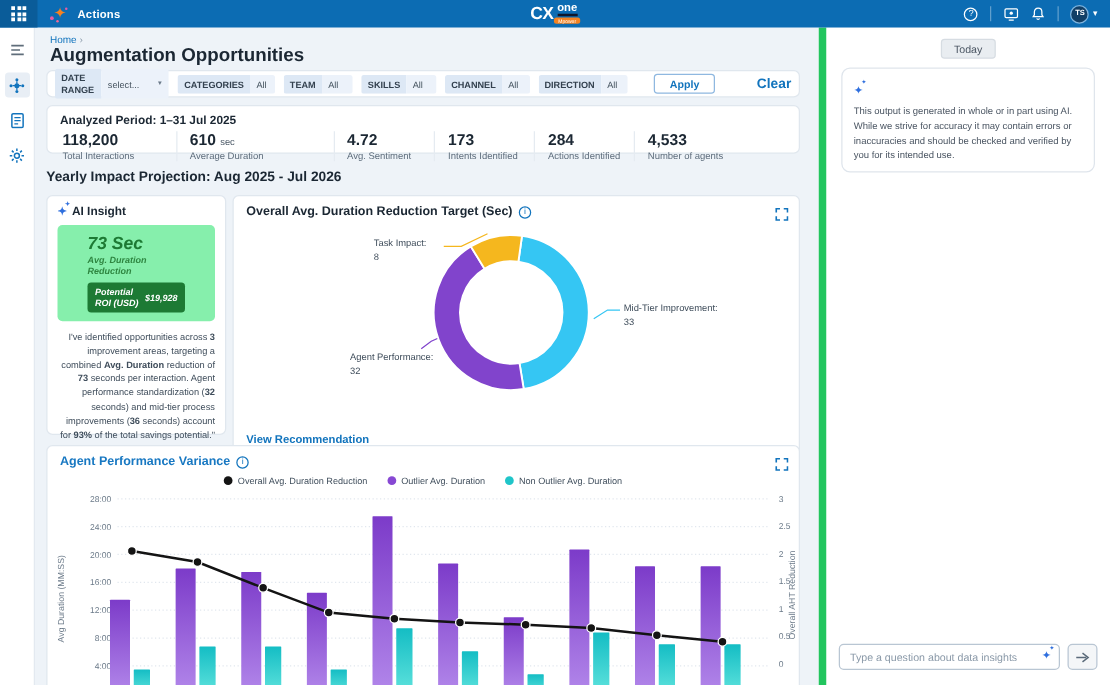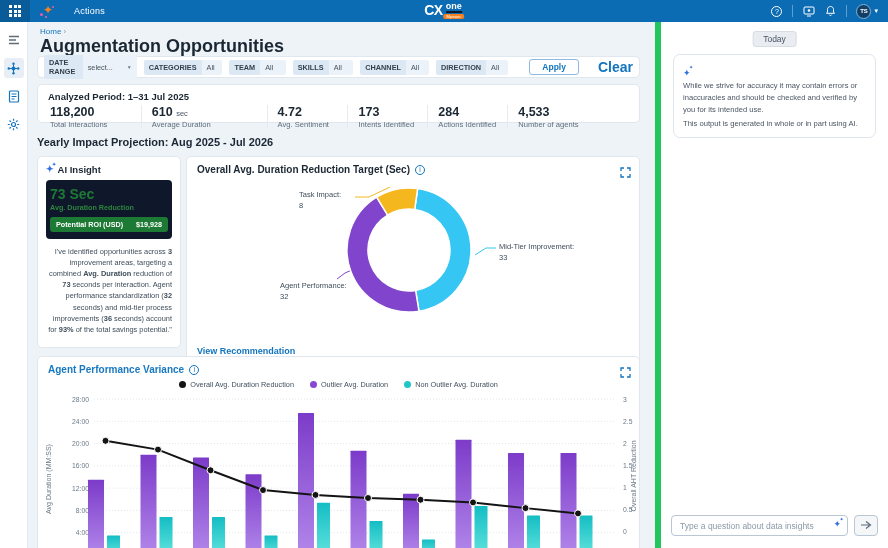--- a/index.html
+++ b/index.html
@@ -8,21 +8,21 @@
 
   
   .topbar { position:absolute; left:0; top:0; width:888px; height:22px; background:#0c6cb3; display:flex; align-items:center; z-index:30; }
   .apps-btn { width:30px; height:22px; background:#0a5c99; display:flex; align-items:center; justify-content:center; cursor:pointer; }
   .grid-ico { display:grid; grid-template-columns:repeat(3,3px); grid-gap:1.5px; }
   .grid-ico i { width:3px; height:3px; background:#fff; }
   .spark-logo { margin-left:10px; position:relative; width:16px; height:16px; }
   .spark-logo .s1 { position:absolute; left:3px; top:0px; color:#f58220; font-size:12px; }
   .spark-logo .d1,.spark-logo .d2,.spark-logo .d3 { position:absolute; width:3px; height:3px; border-radius:50%; background:#e85ca4; }
   .spark-logo .d1 { left:0; top:10px; } .spark-logo .d2 { left:12px; top:3px; width:2px;height:2px;} .spark-logo .d3 { left:5px; top:13px; width:2px; height:2px; background:#f0699b;}
-  .app-label { color:#fff; font-size:9px; margin-left:18px; font-weight:normal; letter-spacing:.2px; }
+  .app-label { color:#fff; font-size:9px; margin-left:6px; font-weight:bold; letter-spacing:.2px; }
   .cx-logo { position:absolute; left:50%; top:2px; transform:translateX(-50%); color:#fff; display:flex; align-items:flex-start; cursor:default; }
   .cx-logo .cx { font-size:14px; font-weight:bold; letter-spacing:-0.5px; }
   .cx-one-wrap { display:flex; flex-direction:column; align-items:center; margin-left:1px; }
   .cx-logo .one { font-size:9px; font-weight:bold; border-bottom:2px solid #0f172a; line-height:9px; }
   .cx-badge { background:#f58220; color:#fff; font-size:4px; line-height:5px; padding:0 3px; border-radius:2px; margin-top:1px; }
   .top-icons { margin-left:auto; display:flex; align-items:center; gap:9px; padding-right:10px; color:#fff; }
   .t-ico { width:13px; height:13px; display:flex; align-items:center; justify-content:center; cursor:pointer; }
   .help-ico { width:11px; height:11px; border:1px solid #fff; border-radius:50%; font-size:7px; display:flex; align-items:center; justify-content:center; }
   .t-div { width:1px; height:12px; background:rgba(255,255,255,.35); }
   .avatar-wrap { display:flex; align-items:center; gap:3px; cursor:pointer; }
@@ -30,50 +30,50 @@
   .chev { font-size:7px; color:#fff; }
 
   
   .left-rail { position:absolute; left:0; top:22px; width:28px; bottom:0; background:#fff; border-right:1px solid #e3e9f0; display:flex; flex-direction:column; align-items:center; padding-top:8px; gap:8px; z-index:20; }
   .rail-btn { width:20px; height:20px; display:flex; align-items:center; justify-content:center; border-radius:3px; cursor:pointer; }
   .rail-btn.active { background:#e8eef5; }
 
   
   .breadcrumb { left:40px; top:27px; font-size:8px; color:#1274bd; cursor:pointer; }
   .breadcrumb .sep { color:#8a99a8; }
-  .page-title { left:40px; top:36px; font-size:18px; font-weight:bold; color:#1b2733; }
+  .page-title { left:40px; top:36px; font-size:15px; font-weight:bold; color:#1b2733; }
 
   .card { position:absolute; background:#fff; border:1px solid #e0e7ee; border-radius:5px; }
 
   .filter-card { left:37px; top:56px; width:603px; height:22px; display:flex; align-items:center; padding:0 6px; gap:7px; }
   .chip { display:flex; align-items:stretch; border-radius:2px; overflow:hidden; cursor:pointer; }
   .chip .lab { background:#dde8f5; color:#33414f; font-size:7.3px; font-weight:bold; padding:3px 5px; }
   .chip .val { background:#ecf2fa; color:#45535f; font-size:7.3px; padding:3px 5px; display:flex; align-items:center; gap:14px; }
   .chip .caret { font-size:5px; color:#6b7a89; }
   .apply-btn { margin-left:14px; background:#fff; border:1px solid #8fb8e0; border-radius:3px; color:#1274bd; font-weight:bold; font-size:8.5px; padding:2px 12px; cursor:pointer; }
-  .clear-btn { color:#1274bd; font-weight:bold; font-size:14px; margin-left:12px; cursor:pointer; background:none; border:none; }
+  .clear-btn { color:#1274bd; font-weight:bold; font-size:11px; margin-left:26px; cursor:pointer; background:none; border:none; }
 
   .analyzed-card { left:37px; top:84px; width:603px; height:39px; }
   .analyzed-title { font-size:9.5px; font-weight:bold; color:#1b2733; padding:6px 10px 3px; }
   .metrics { display:flex; padding:0 2px; }
   .metric { padding:0 10px; border-left:1px solid #e5ebf1; }
   .metric:first-child { border-left:none; }
   .m-val { font-size:12.5px; font-weight:bold; color:#1b2733; }
   .m-unit { font-size:7.5px; font-weight:normal; color:#4a5866; }
   .m-lab { font-size:7.6px; color:#5e6d7c; margin-top:1px; }
   .m1{width:101px}.m2{width:126px}.m3{width:81px}.m4{width:80px}.m5{width:80px}.m6{width:130px}
 
   .section-heading { left:37px; top:136px; font-size:11px; font-weight:bold; color:#1b2733; }
 
   
   .ai-card { left:37px; top:156px; width:144px; height:192px; }
   .ai-head { display:flex; align-items:center; gap:4px; padding:7px 8px 5px; font-size:9.5px; font-weight:bold; color:#1b2733; }
   .sparkle { color:#2f6fde; font-size:9px; position:relative; line-height:1; }
   .sparkle::after { content:"✦"; position:absolute; left:6px; top:-3px; font-size:5px; }
-  .green-box { margin:0 8px; background:#0f172a; border-radius:4px; padding:6px 4px 7px; }
+  .green-box { margin:0 8px; background:#86efac; border-radius:4px; padding:6px 24px 7px;font-style:italic; }
   .gb-val { font-size:14px; font-weight:bold; color:#1d7a34; }
   .gb-lab { font-size:7.2px; font-weight:bold; color:#2e8540; margin-top:1px; }
   .roi-bar { margin-top:5px; background:#1d7a34; border-radius:3px; color:#fff; display:flex; justify-content:space-between; align-items:center; padding:3px 6px; font-size:7.2px; font-weight:bold; }
   .ai-text { padding:7px 8px; font-size:7.4px; color:#3f4d5b; line-height:1.5;text-align:right; }
 
   
   .donut-card { left:186px; top:156px; width:454px; height:208px; }
   .card-title-row { display:flex; align-items:center; gap:5px; padding:7px 10px; }
   .card-title { font-size:10px; font-weight:bold; color:#1b2733; }
   .card-title.blue { color:#1878c2; }
@@ -414,22 +414,22 @@
       <circle cx="435" cy="111.4" r="3.5" fill="#141414" stroke="#fff" stroke-width="1"></circle>
       <circle cx="487.5" cy="117.12" r="3.5" fill="#141414" stroke="#fff" stroke-width="1"></circle>
       <circle cx="540" cy="122.4" r="3.5" fill="#141414" stroke="#fff" stroke-width="1"></circle>
     </svg>
 </div>
 
 <div class="right-panel">
   <span class="today-pill">Today</span>
   <div class="ai-note">
     <span class="sparkle">✦</span>
+    <div class="txt">This output is generated in whole or in part using AI.</div>
     <div class="txt" style="margin-top:0;">While we strive for accuracy it may contain errors or inaccuracies and should be checked and verified by you for its intended use.</div>
-    <div class="txt">This output is generated in whole or in part using AI.</div>
   </div>
   <div class="chat-row">
     <span class="chat-input-wrap">
       <input class="chat-input" type="text" placeholder="Type a question about data insights" style="">
       <span class="input-sparkle sparkle">✦</span>
     </span>
     <span class="send-btn">
       <svg width="12" height="10" viewBox="0 0 12 10">
           <path d="M1 5h8M6 1.5 10.5 5 6 8.5" fill="none" stroke="#5a6a7a" stroke-width="1.2"></path>
         </svg>

